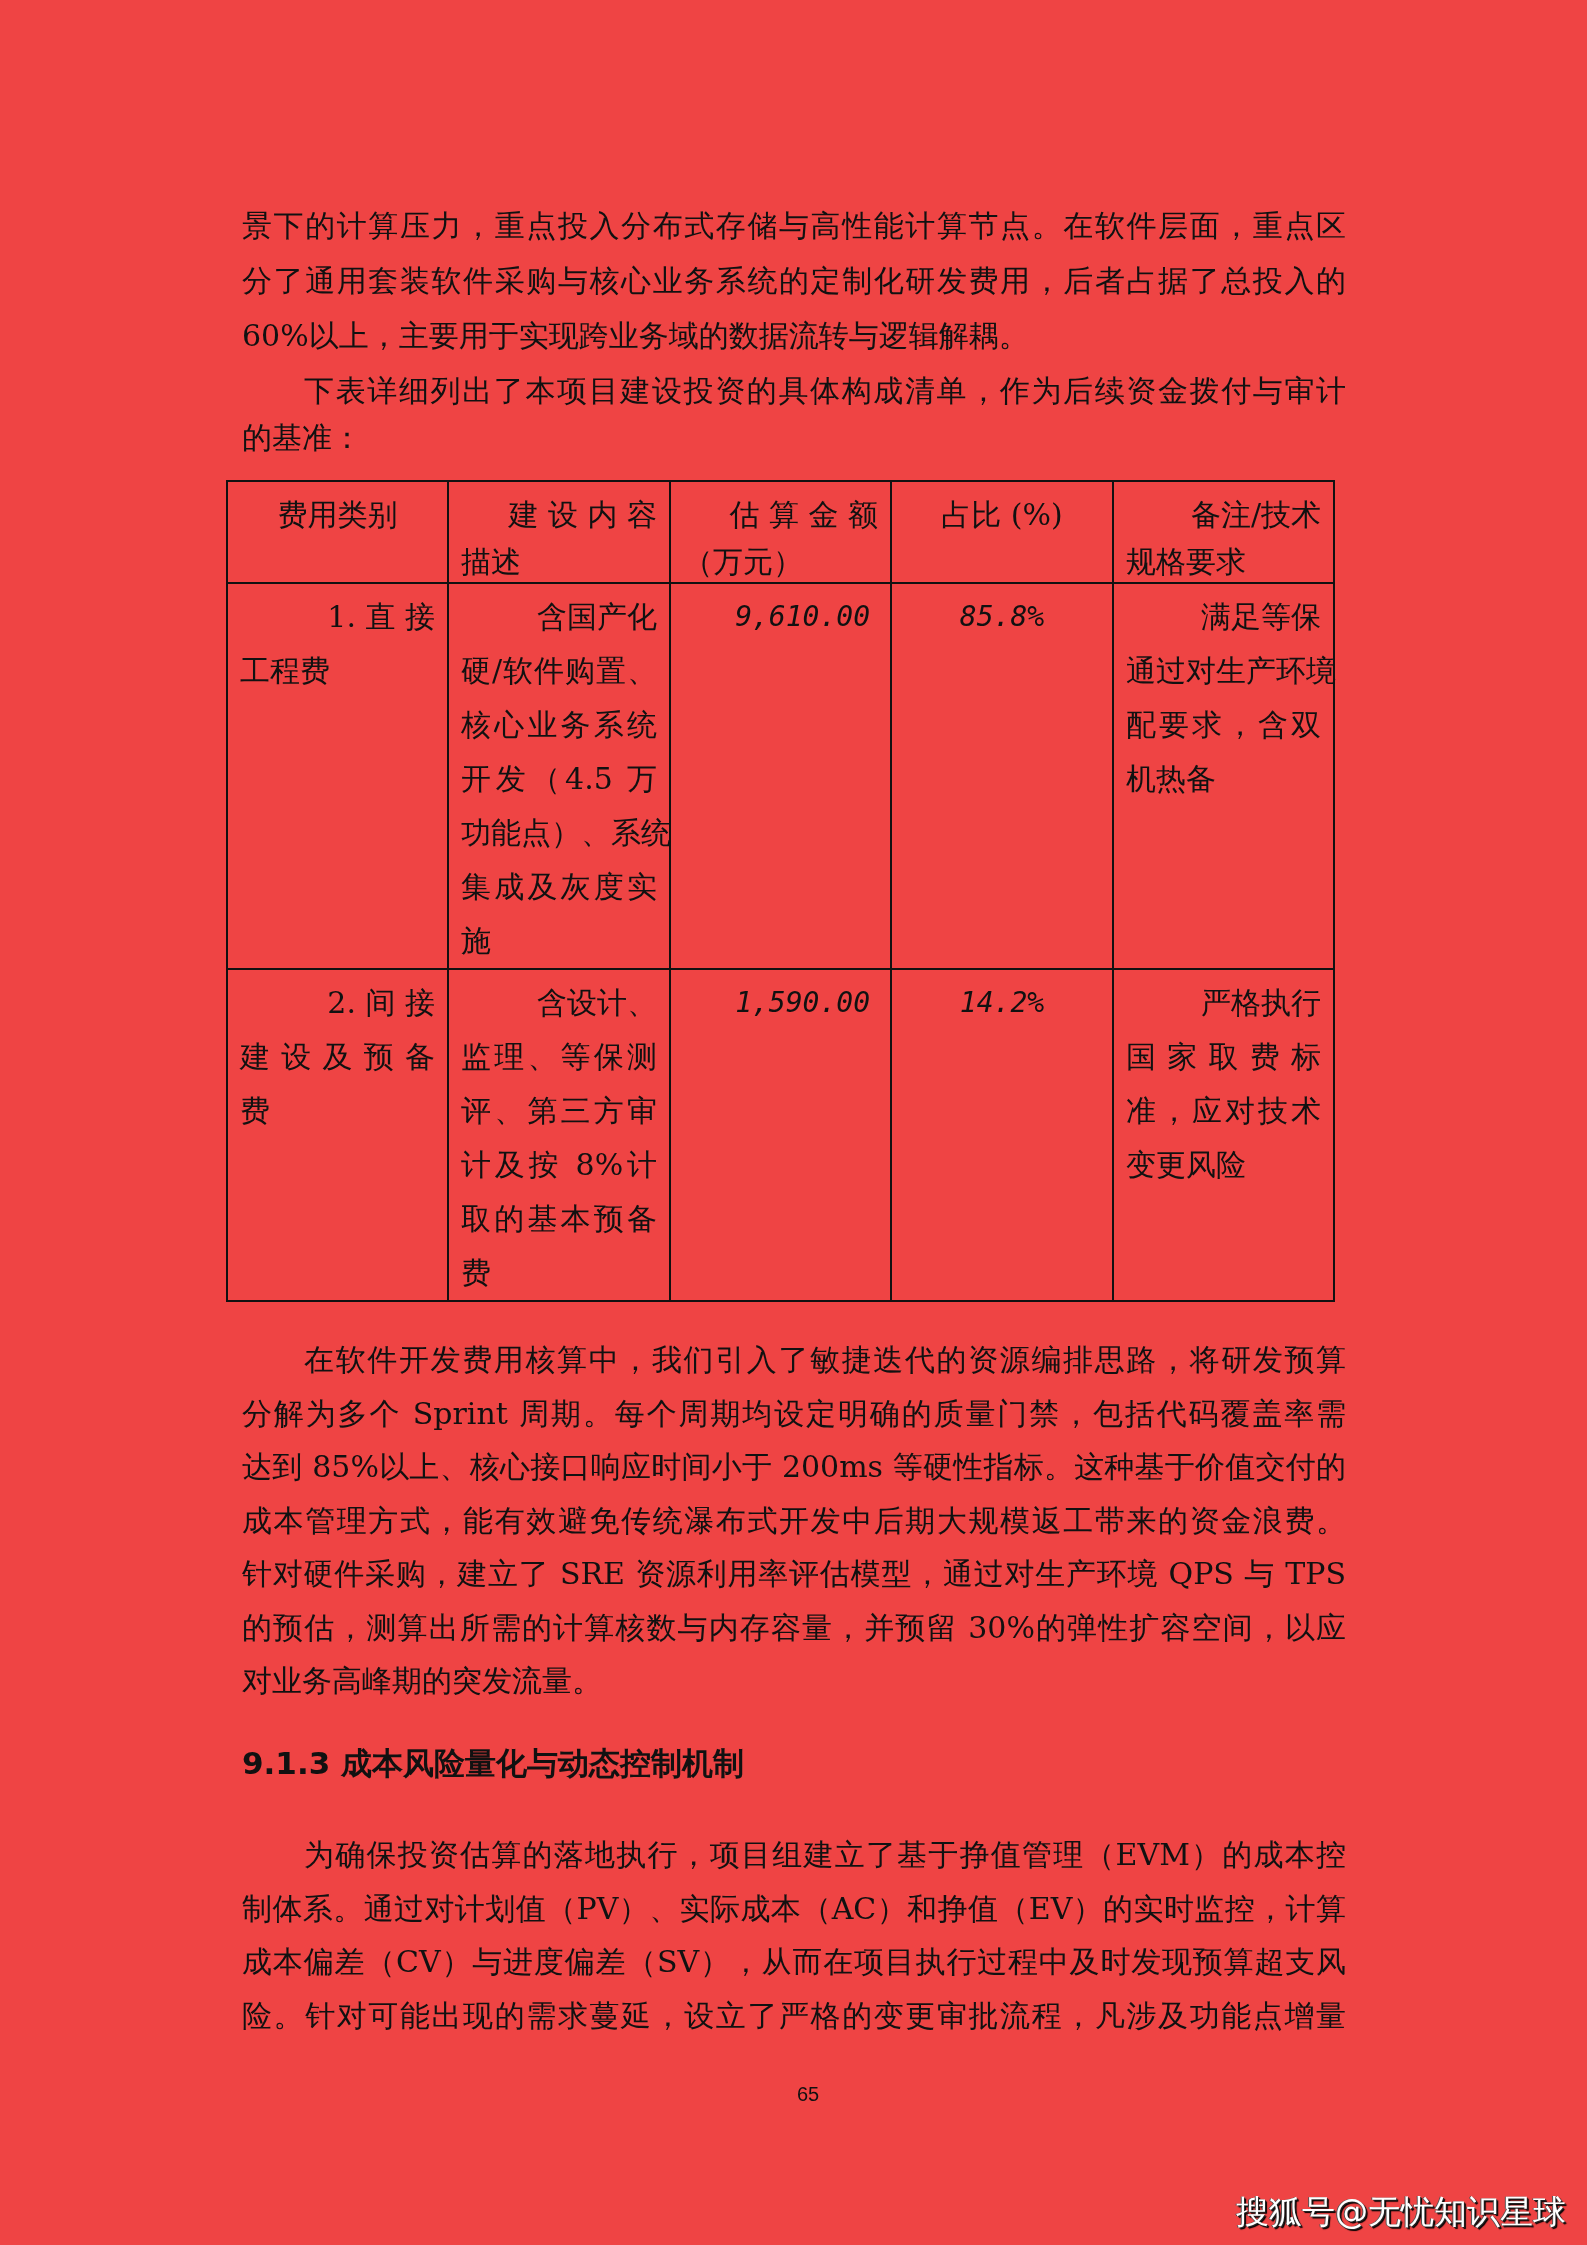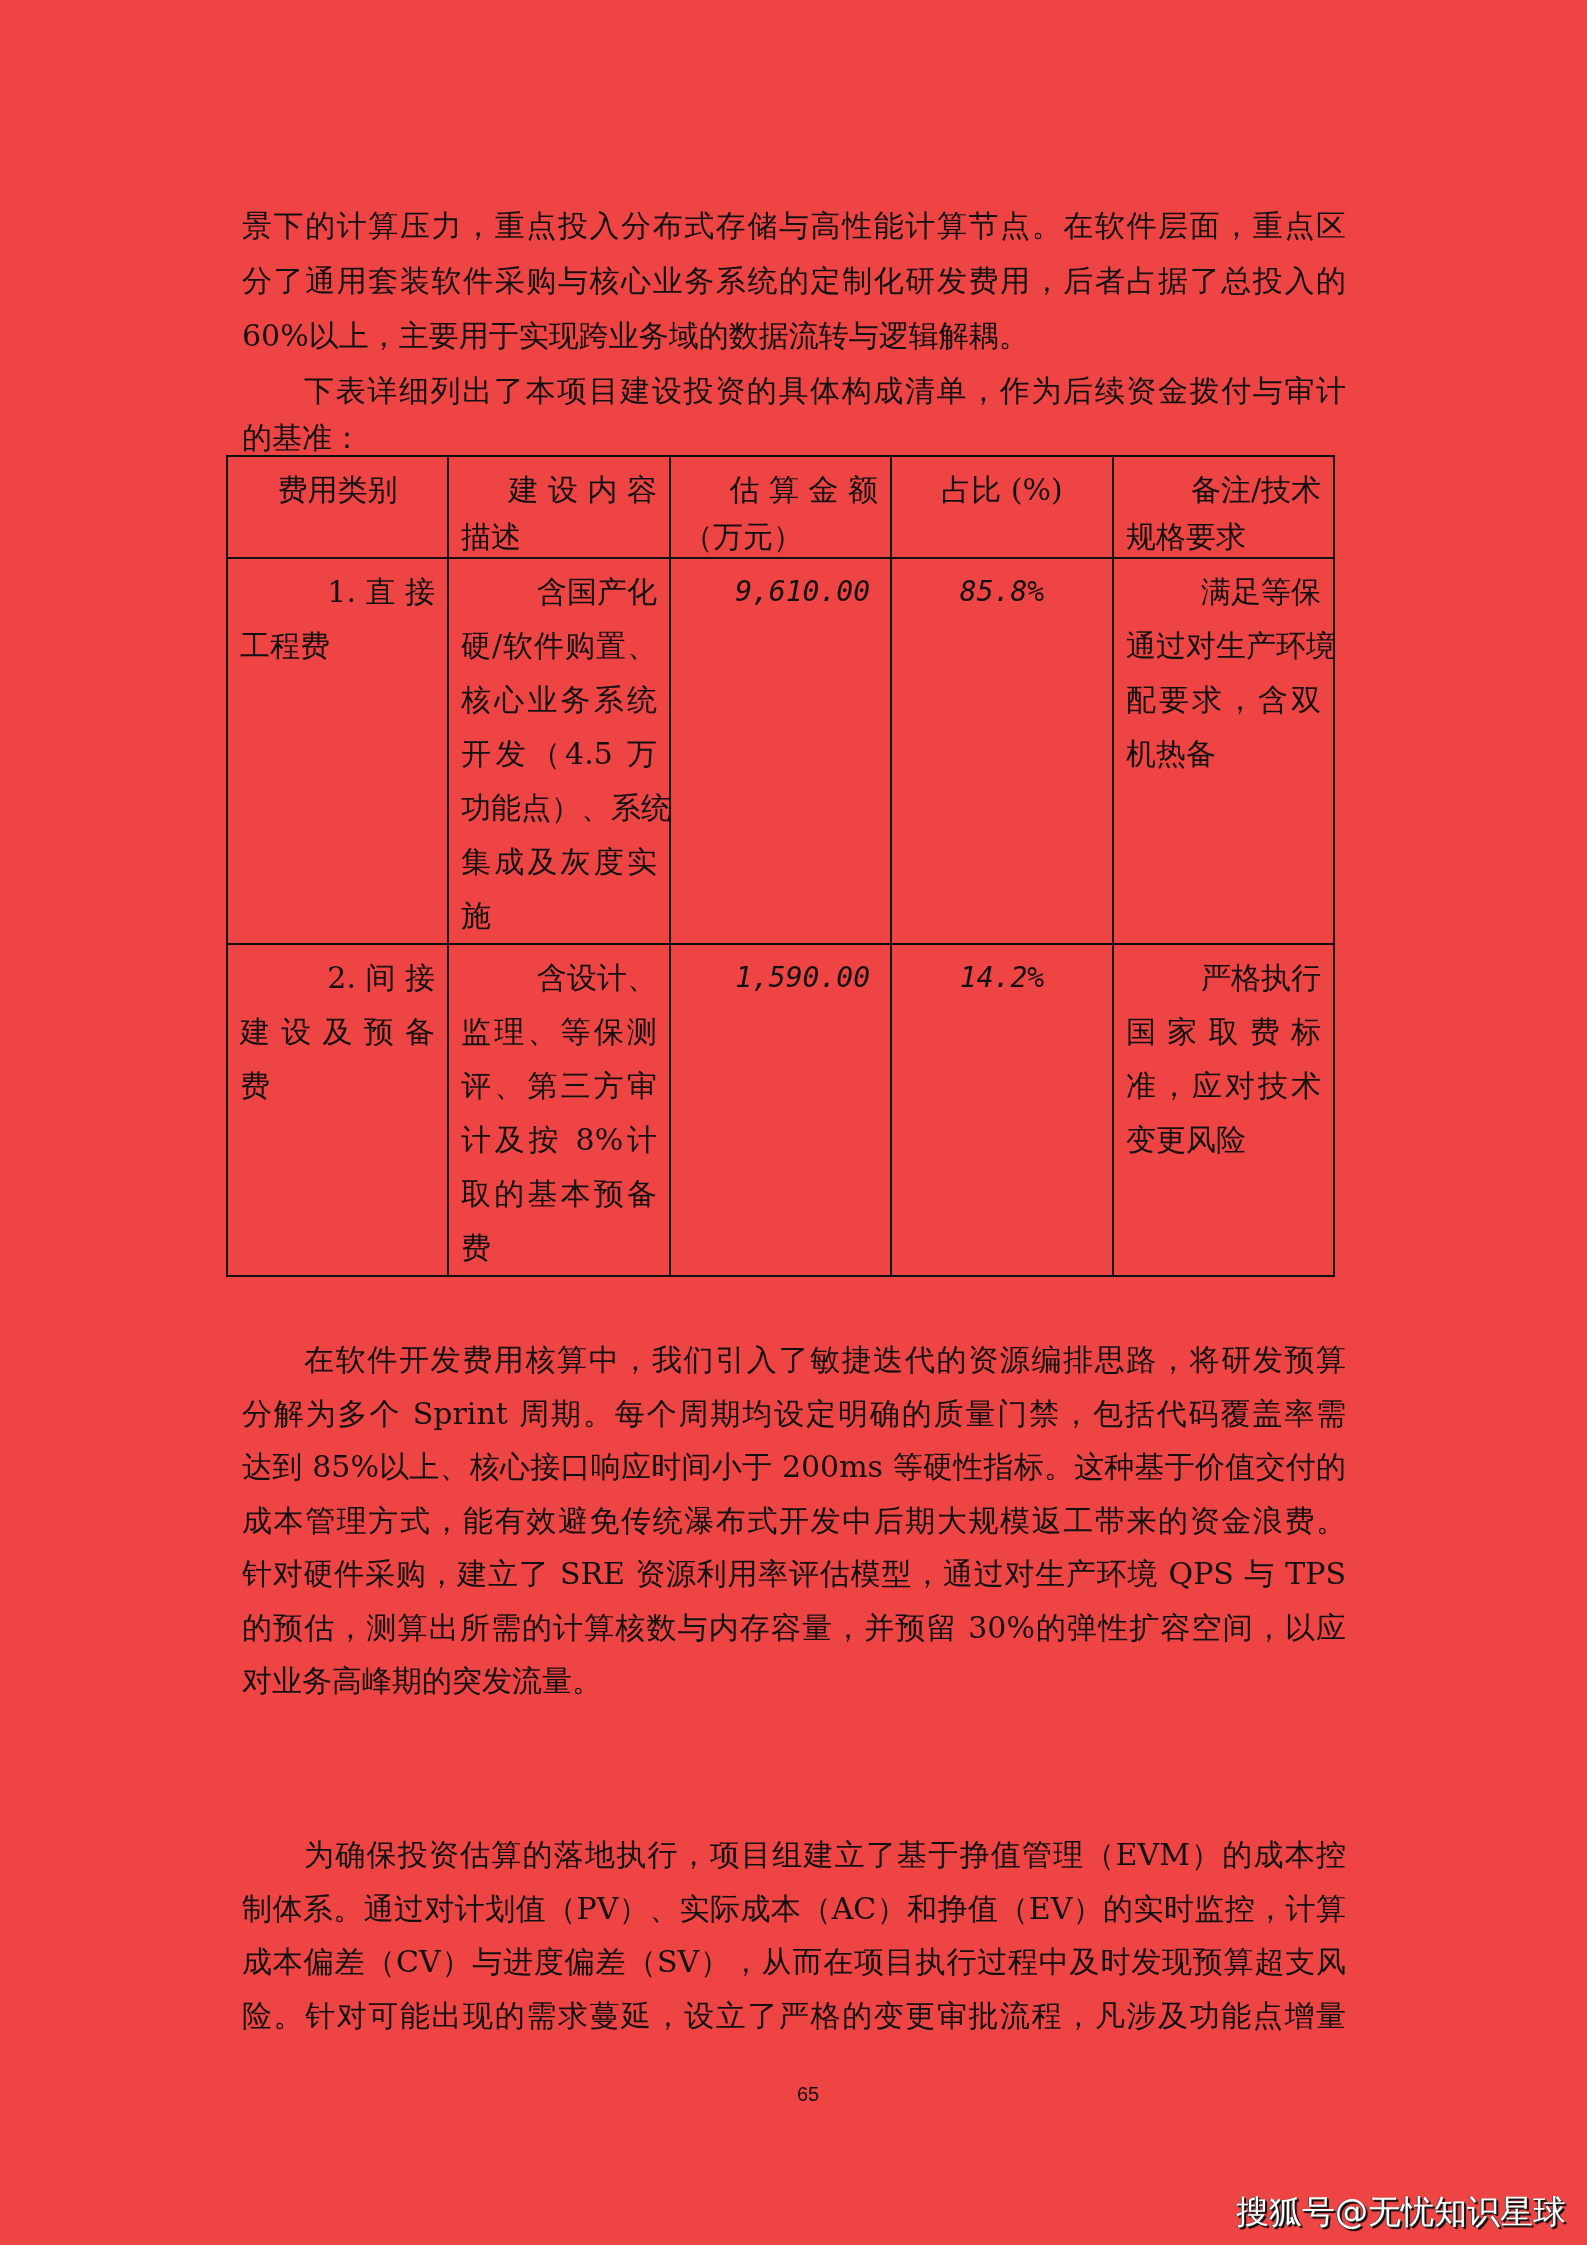--- a/index.html
+++ b/index.html
@@ -10,21 +10,21 @@
   .line { position: absolute; left: 242px; width: 1104px; height: 40px; line-height: 40px;
           font-size: 30px; white-space: nowrap; text-align: justify; text-align-last: justify;
           letter-spacing: 0px; }
   .line.last { text-align-last: left; }
   .line.indent { padding-left: 62px; width: 1042px; }
 
   .heading { position: absolute; left: 242px; top: 1740px; height: 46px; line-height: 46px;
              font-family: "DejaVu Sans", "Liberation Sans", sans-serif; font-weight: bold;
              font-size: 31px; white-space: nowrap; }
 
-  table.cost { position: absolute; left: 226px; top: 455px; border-collapse: collapse;
+  table.cost { position: absolute; left: 226px; top: 480px; border-collapse: collapse;
                table-layout: fixed; width: 1107px; }
   table.cost td { border: 2px solid #111; padding: 0; vertical-align: top; position: relative; }
   .cell { position: relative; padding: 6px 12px 0 12px; }
   .cl { display: block; height: 54px; line-height: 54px; font-size: 30px; white-space: nowrap;
         text-align: justify; text-align-last: justify; }
   .cl.left { text-align-last: left; }
   .cl.right { text-align: center; text-align-last: right; }
   .cl.center { text-align: center; text-align-last: center; }
   .cl.num { font-family: "DejaVu Sans Mono", "Liberation Mono", monospace; font-size: 28px; font-style: italic; }
 
@@ -172,20 +172,21 @@
   <div>
     <div class="line indent" style="top:1340px">在软件开发费用核算中，我们引入了敏捷迭代的资源编排思路，将研发预算</div>
     <div class="line" style="top:1394px">分解为多个 Sprint 周期。每个周期均设定明确的质量门禁，包括代码覆盖率需</div>
     <div class="line" style="top:1447px">达到 85%以上、核心接口响应时间小于 200ms 等硬性指标。这种基于价值交付的</div>
     <div class="line" style="top:1501px">成本管理方式，能有效避免传统瀑布式开发中后期大规模返工带来的资金浪费。</div>
     <div class="line" style="top:1554px">针对硬件采购，建立了 SRE 资源利用率评估模型，通过对生产环境 QPS 与 TPS</div>
     <div class="line" style="top:1608px">的预估，测算出所需的计算核数与内存容量，并预留 30%的弹性扩容空间，以应</div>
     <div class="line last" style="top:1661px">对业务高峰期的突发流量。</div>
   </div>
 
+  <div class="heading">9.1.3 成本风险量化与动态控制机制</div>
 
   <div>
     <div class="line indent" style="top:1835px">为确保投资估算的落地执行，项目组建立了基于挣值管理（EVM）的成本控</div>
     <div class="line" style="top:1889px">制体系。通过对计划值（PV）、实际成本（AC）和挣值（EV）的实时监控，计算</div>
     <div class="line" style="top:1942px">成本偏差（CV）与进度偏差（SV），从而在项目执行过程中及时发现预算超支风</div>
     <div class="line" style="top:1996px">险。针对可能出现的需求蔓延，设立了严格的变更审批流程，凡涉及功能点增量</div>
   </div>
 
   <div class="page-number">65</div>
   <div class="watermark">搜狐号@无忧知识星球</div>

